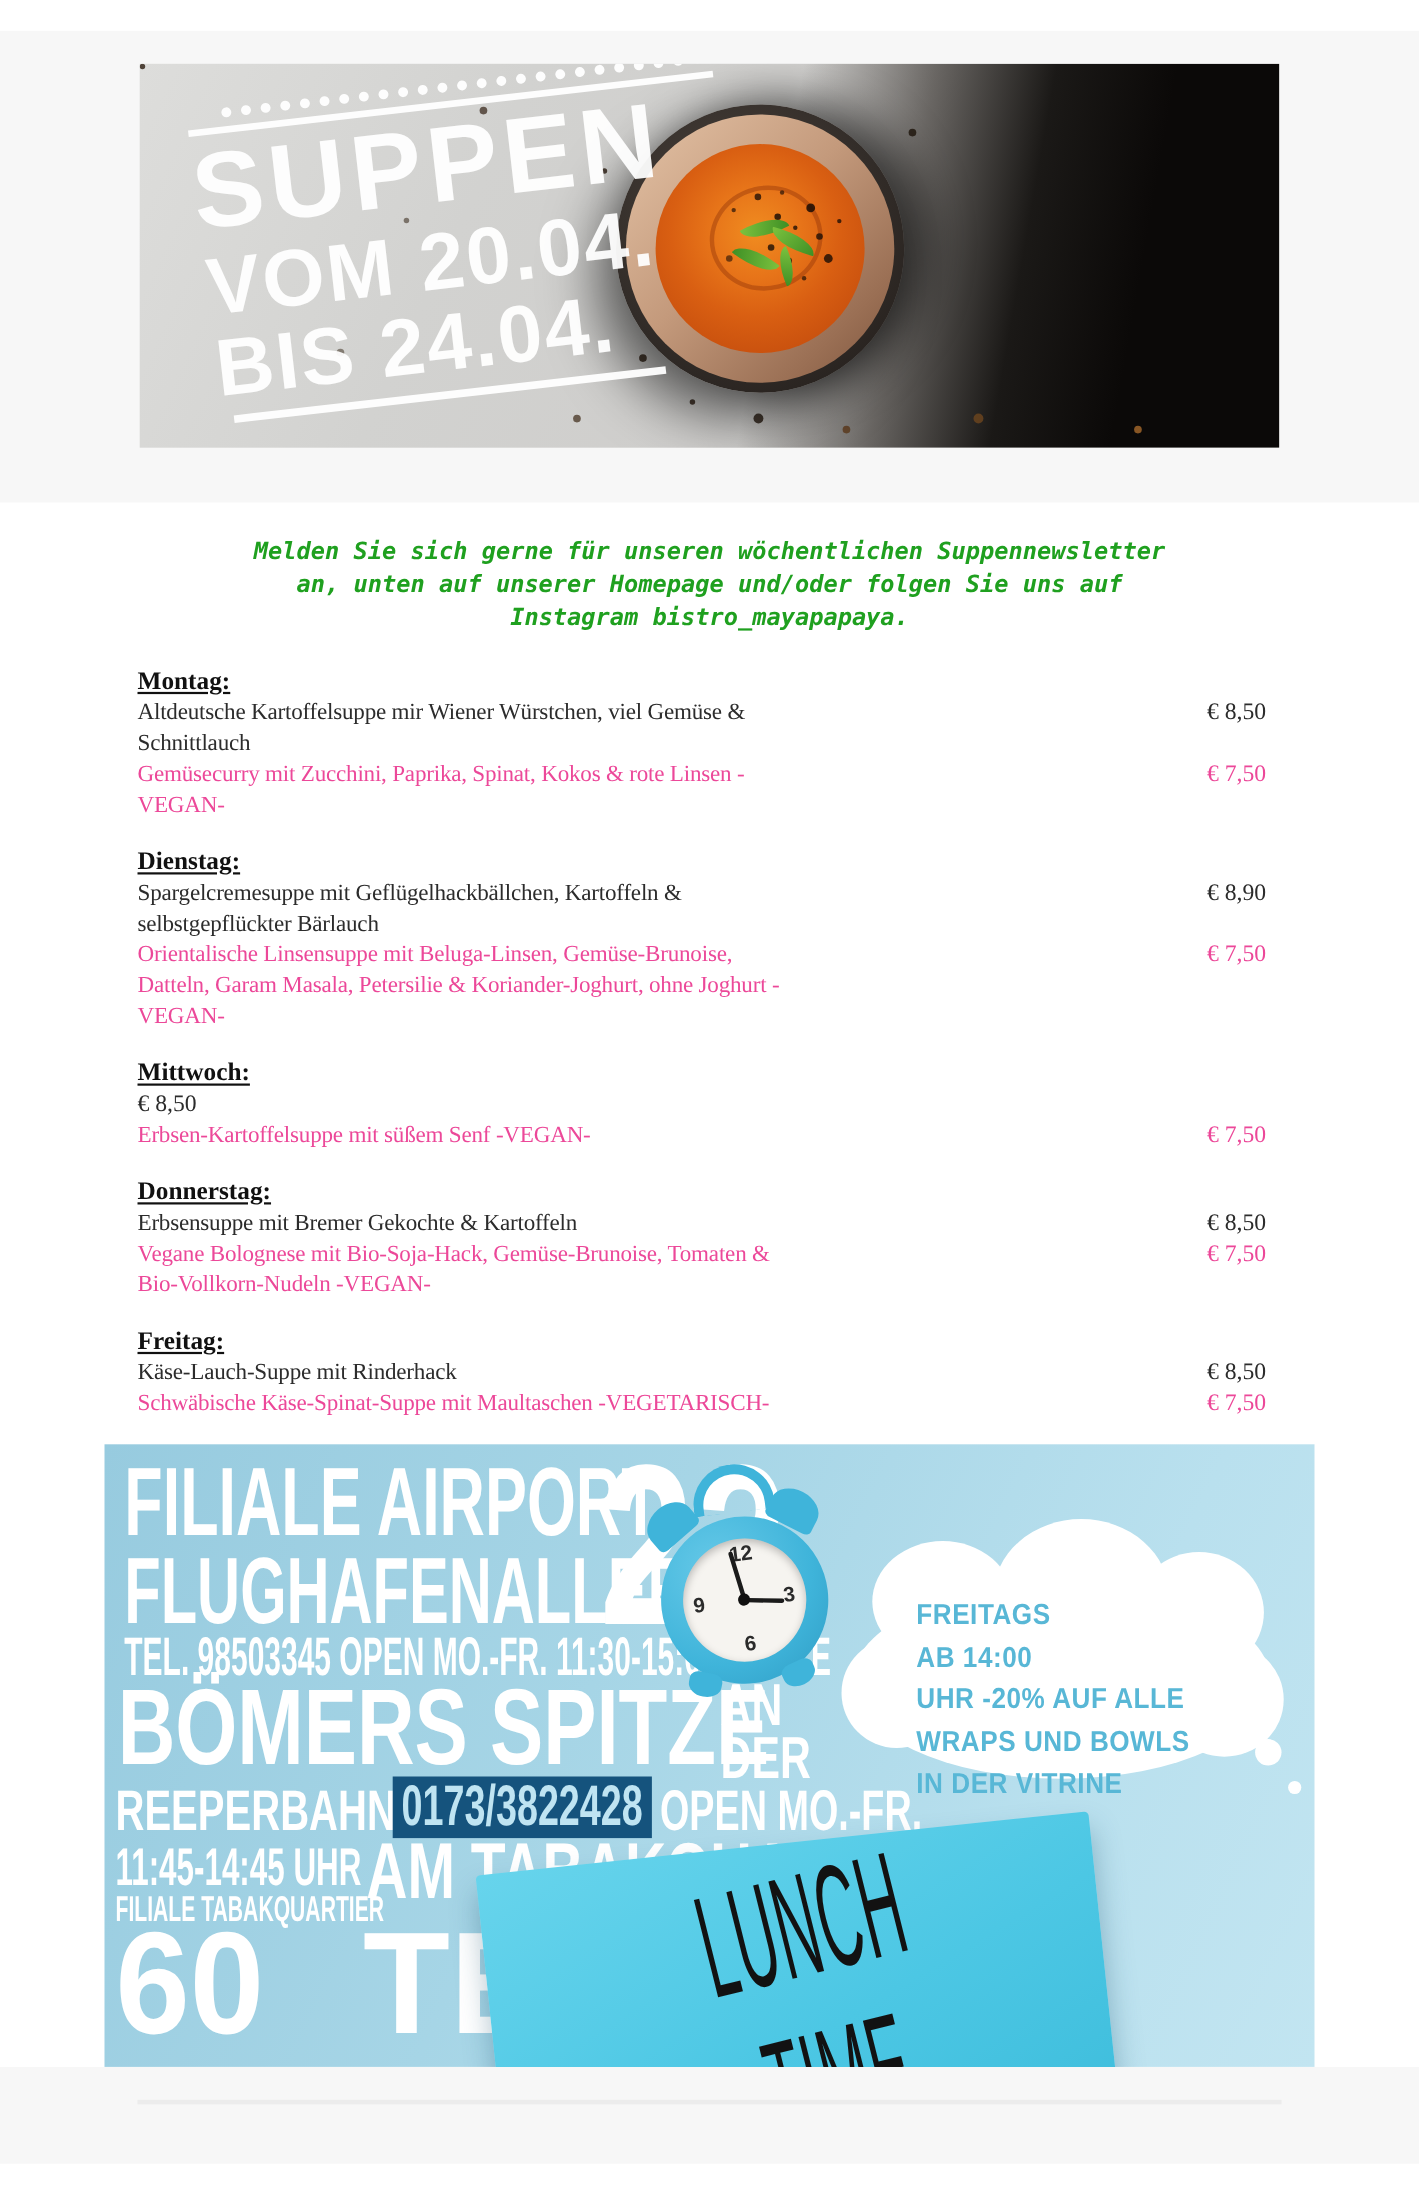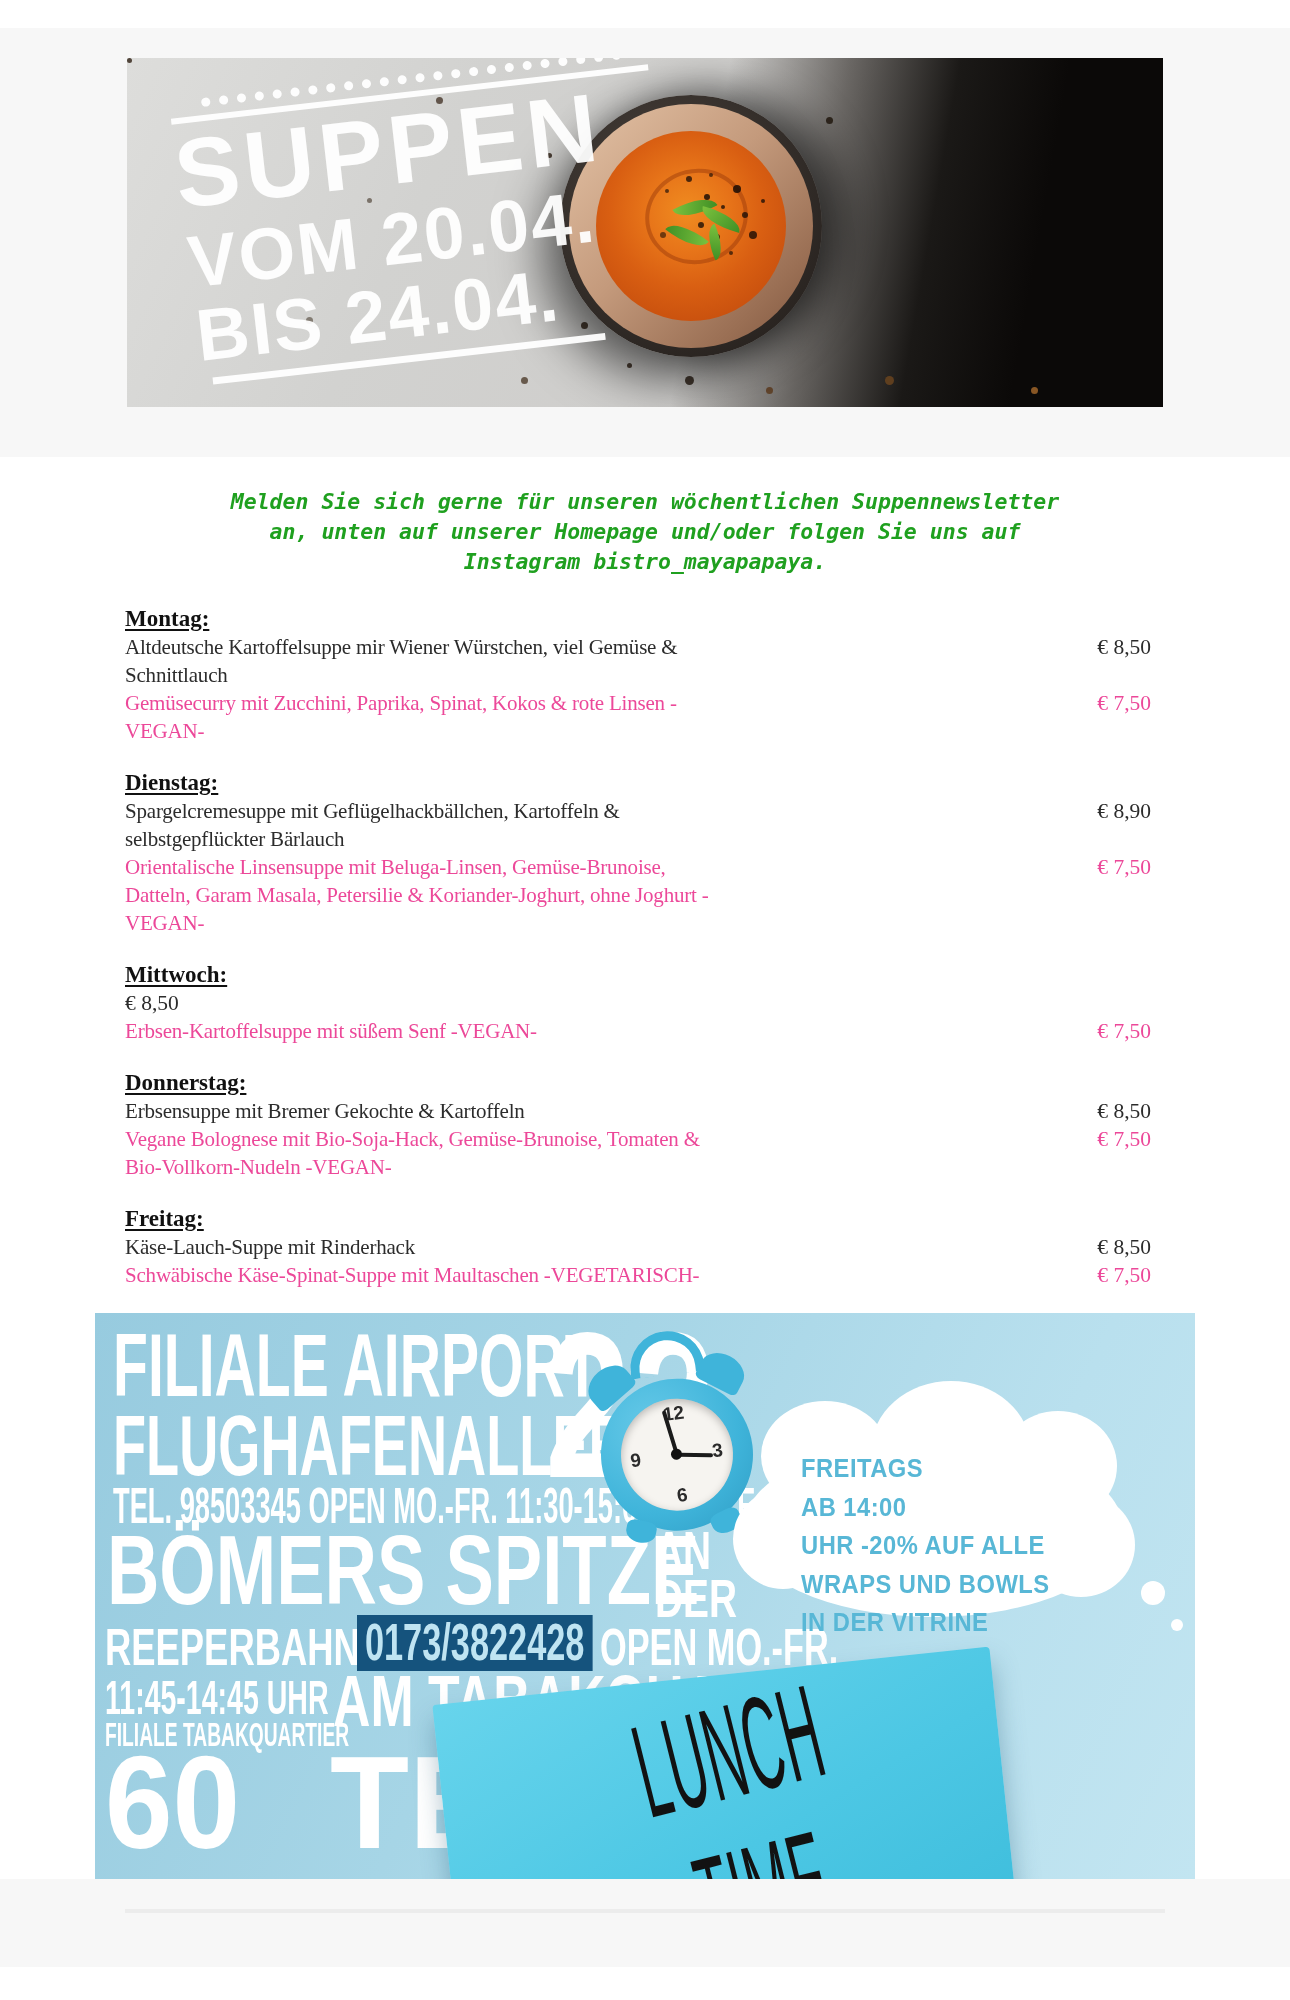--- a/index.html
+++ b/index.html
@@ -82,21 +82,21 @@
           background:#f6f4f0; box-shadow:inset 0 3px 8px rgba(0,0,0,0.25); }
   .c-num { position:absolute; font-size:19px; font-weight:700; color:#2b2b2b; }
   .c-n12 { left:47px; top:4px; } .c-n3 { right:10px; top:46px; } .c-n6 { left:51px; bottom:4px; } .c-n9 { left:9px; top:46px; }
   .c-hand { position:absolute; left:54px; bottom:56px; width:4px; background:#1b1b1b; transform-origin:50% 100%; border-radius:2px; }
   .c-min { height:46px; transform:rotate(-10deg); }
   .c-hr  { height:36px; transform:rotate(98deg); }
   .c-dot { position:absolute; left:50px; top:50px; width:11px; height:11px; border-radius:50%; background:#111; }
   .c-leg { position:absolute; bottom:8px; width:30px; height:22px; background:#3fb4da; border-radius:30% 30% 50% 50%; }
   .c-leg.l { left:32px; transform:rotate(18deg); } .c-leg.r { right:32px; transform:rotate(-18deg); }
 
-  .cloud { position:absolute; left:648px; top:84px; width:380px; height:258px; }
+  .cloud { position:absolute; left:680px; top:84px; width:380px; height:258px; }
   .cl { position:absolute; background:#fff; border-radius:50%; }
   .cl1 { left:0; top:42px; width:380px; height:178px; }
   .cl2 { left:18px; top:4px; width:128px; height:110px; }
   .cl3 { left:128px; top:-16px; width:160px; height:140px; }
   .cl4 { right:6px; top:14px; width:118px; height:110px; }
   .cl5 { left:-10px; top:92px; width:100px; height:100px; }
   .cl6 { right:-12px; top:96px; width:108px; height:104px; }
   .cloud-text { position:absolute; left:58px; top:52px; width:300px; color:#58b7d6;
           font-size:25px; font-weight:700; line-height:36.5px; letter-spacing:0.5px;
           transform:scale(0.95,1.05); transform-origin:0 0; }

